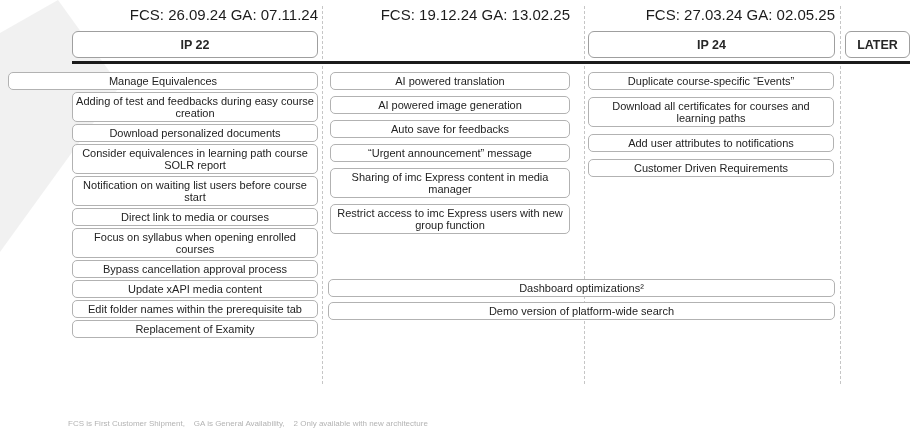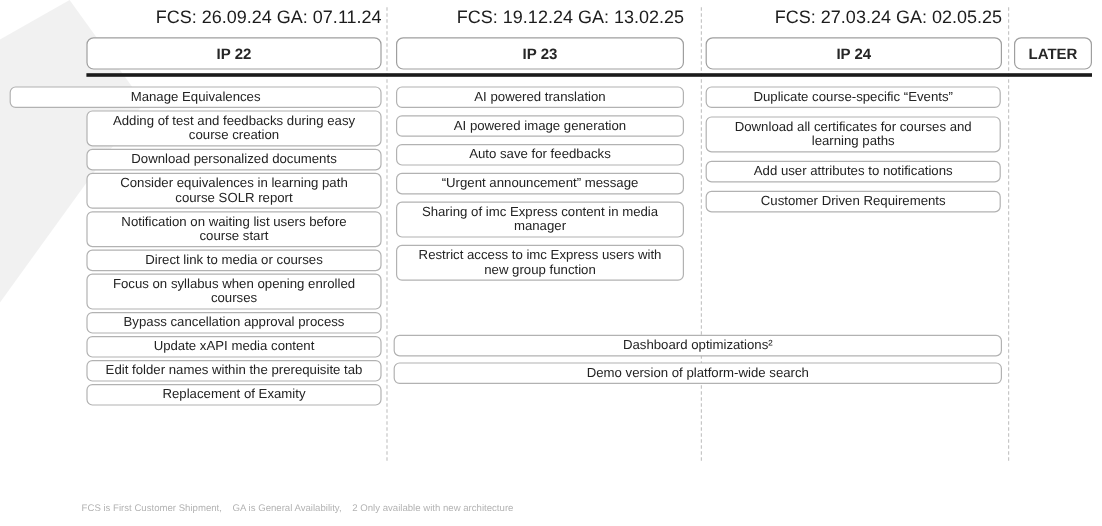--- a/index.html
+++ b/index.html
@@ -35,21 +35,21 @@
   }
   .titlebox {
     position: absolute; top: 31px; height: 27px;
     background: #fff; border: 1px solid #9f9f9f; border-radius: 6px;
     display: flex; align-items: center; justify-content: center;
     font-size: 12.5px; font-weight: bold; color: #262626;
   }
   .items { position: absolute; top: 72px; }
   .item {
     background: #fff; border: 1px solid #b2b2b2; border-radius: 5px;
-    min-height: 18px; padding: 2px 15px;
+    min-height: 18px; padding: 2px 3px;
     display: flex; align-items: center; justify-content: center;
     text-align: center; font-size: 11px; line-height: 12px; color: #232323;
   }
   #col1-items { left: 8px; width: 310px; }
   #col1-items .item { margin: 0 0 2px 64px; }
   #col1-items .item:first-child { margin-left: 0; }
   #col2-items { left: 330px; width: 240px; }
   #col2-items .item { margin-bottom: 6px; }
   #col3-items { left: 588px; width: 246px; }
   #col3-items .item { margin-bottom: 7px; }
@@ -74,21 +74,20 @@
   <div class="wedge"></div>
 
   <div class="vsep" style="left:322px"></div>
   <div class="vsep" style="left:584px"></div>
   <div class="vsep" style="left:840px"></div>
 
   <div class="dates" style="left:72px;width:246px">FCS: 26.09.24 GA: 07.11.24</div>
   <div class="titlebox" style="left:72px;width:246px">IP 22</div>
 
   <div class="dates" style="left:330px;width:240px">FCS: 19.12.24 GA: 13.02.25</div>
-  <div class="titlebox" style="left:330px;width:240px">IP 23</div>
 
   <div class="dates" style="left:588px;width:247px">FCS: 27.03.24 GA: 02.05.25</div>
   <div class="titlebox" style="left:588px;width:247px">IP 24</div>
 
   <div class="titlebox" style="left:845px;width:65px">LATER</div>
 
   <div class="hline"></div>
 
   <div class="items" id="col1-items">
       <div class="item">Manage Equivalences</div>

